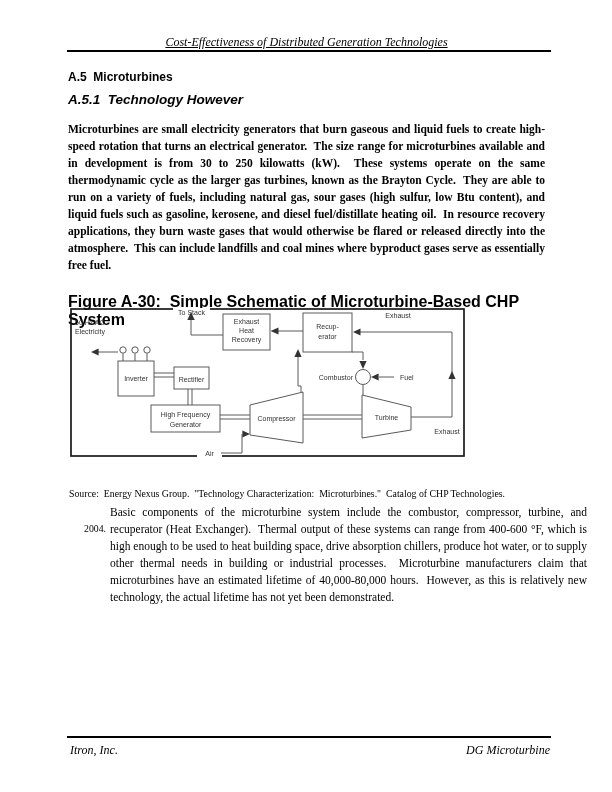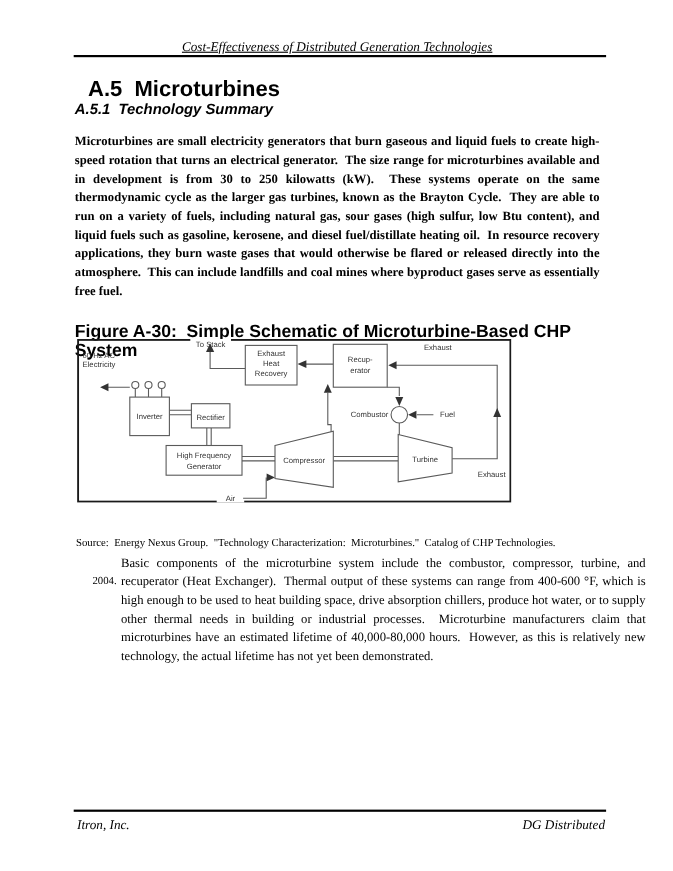--- a/index.html
+++ b/index.html
@@ -18,23 +18,23 @@
     top: 36px; left: 68px; width: 477px;
     text-align: center;
     font-style: italic;
     font-size: 12px; line-height: 13px;
     white-space: pre-wrap;
     text-decoration: underline;
   }
   .rule { background: #000; height: 1.8px; }
   .header-rule { top: 50px; left: 67px; width: 484px; }
   .h1 {
-    top: 70px; left: 80px;
+    top: 70px; left: 68px;
     font-family: "Liberation Sans", sans-serif;
-    font-weight: bold; font-size: 20px;
+    font-weight: bold; font-size: 12px;
     white-space: pre-wrap;
   }
   .h2 {
     top: 92px; left: 68px;
     font-family: "Liberation Sans", sans-serif;
     font-weight: bold; font-style: italic; font-size: 13.5px;
     white-space: pre-wrap;
   }
   .body-par {
     left: 68px; width: 477px;
@@ -75,21 +75,21 @@
 </style>
 </head>
 <body>
 
 <div class="page">
 
   <div class="abs header-title">Cost-Effectiveness of Distributed Generation Technologies</div>
   <div class="abs rule header-rule"></div>
 
   <div class="abs h1">A.5  Microturbines</div>
-  <div class="abs h2">A.5.1  Technology Summary</div>
+  <div class="abs h2">A.5.1  Technology However</div>
 
   <div class="abs body-par p1">Microturbines are small electricity generators that burn gaseous and liquid fuels to create high-speed rotation that turns an electrical generator.  The size range for microturbines available and in development is from 30 to 250 kilowatts (kW).  These systems operate on the same thermodynamic cycle as the larger gas turbines, known as the Brayton Cycle.  They are able to run on a variety of fuels, including natural gas, sour gases (high sulfur, low Btu content), and liquid fuels such as gasoline, kerosene, and diesel fuel/distillate heating oil.  In resource recovery applications, they burn waste gases that would otherwise be flared or released directly into the atmosphere.  This can include landfills and coal mines where byproduct gases serve as essentially free fuel.</div>
 
   <div class="abs fig-caption">Figure A-30:  Simple Schematic of Microturbine-Based CHP System</div>
 
   <svg class="abs figure-svg" width="395" height="149" viewBox="0 0 395 149">
 
     <rect x="1" y="1" width="393" height="147" fill="none" stroke="#1a1a1a" stroke-width="1.7"></rect>
 
     <rect x="103" y="0" width="37" height="9" fill="#fff"></rect>
@@ -162,16 +162,16 @@
   <div class="abs source">
     <div>Source:  Energy Nexus Group.  "Technology Characterization:  Microturbines."  Catalog of CHP Technologies.</div>
     <div class="indent">2004.</div>
   </div>
 
   <div class="abs body-par p2">Basic components of the microturbine system include the combustor, compressor, turbine, and recuperator (Heat Exchanger).  Thermal output of these systems can range from 400-600 °F, which is high enough to be used to heat building space, drive absorption chillers, produce hot water, or to supply other thermal needs in building or industrial processes.  Microturbine manufacturers claim that microturbines have an estimated lifetime of 40,000-80,000 hours.  However, as this is relatively new technology, the actual lifetime has not yet been demonstrated.</div>
 
   <div class="abs rule footer-rule"></div>
   <div class="abs footer-row">
     <span>Itron, Inc.</span>
-    <span class="footer-right">DG Distributed</span>
+    <span class="footer-right">DG Microturbine</span>
   </div>
 
 </div>
 
 </body></html>

